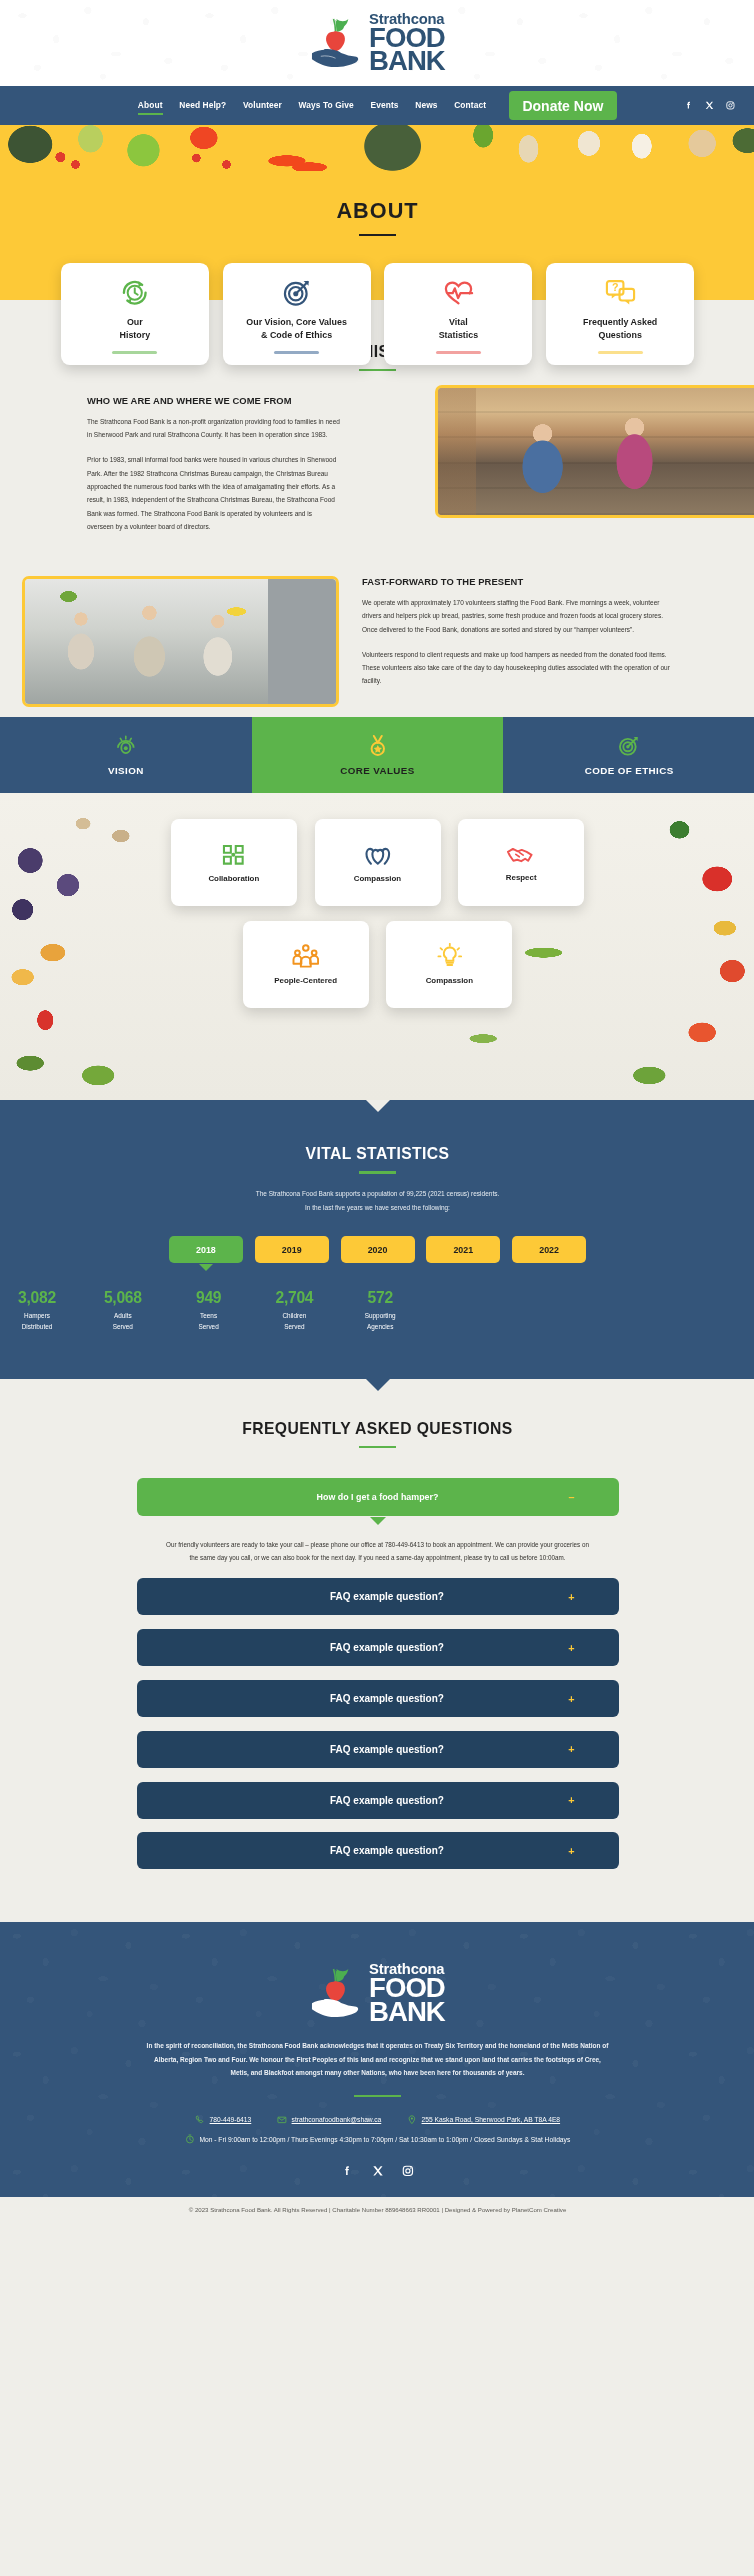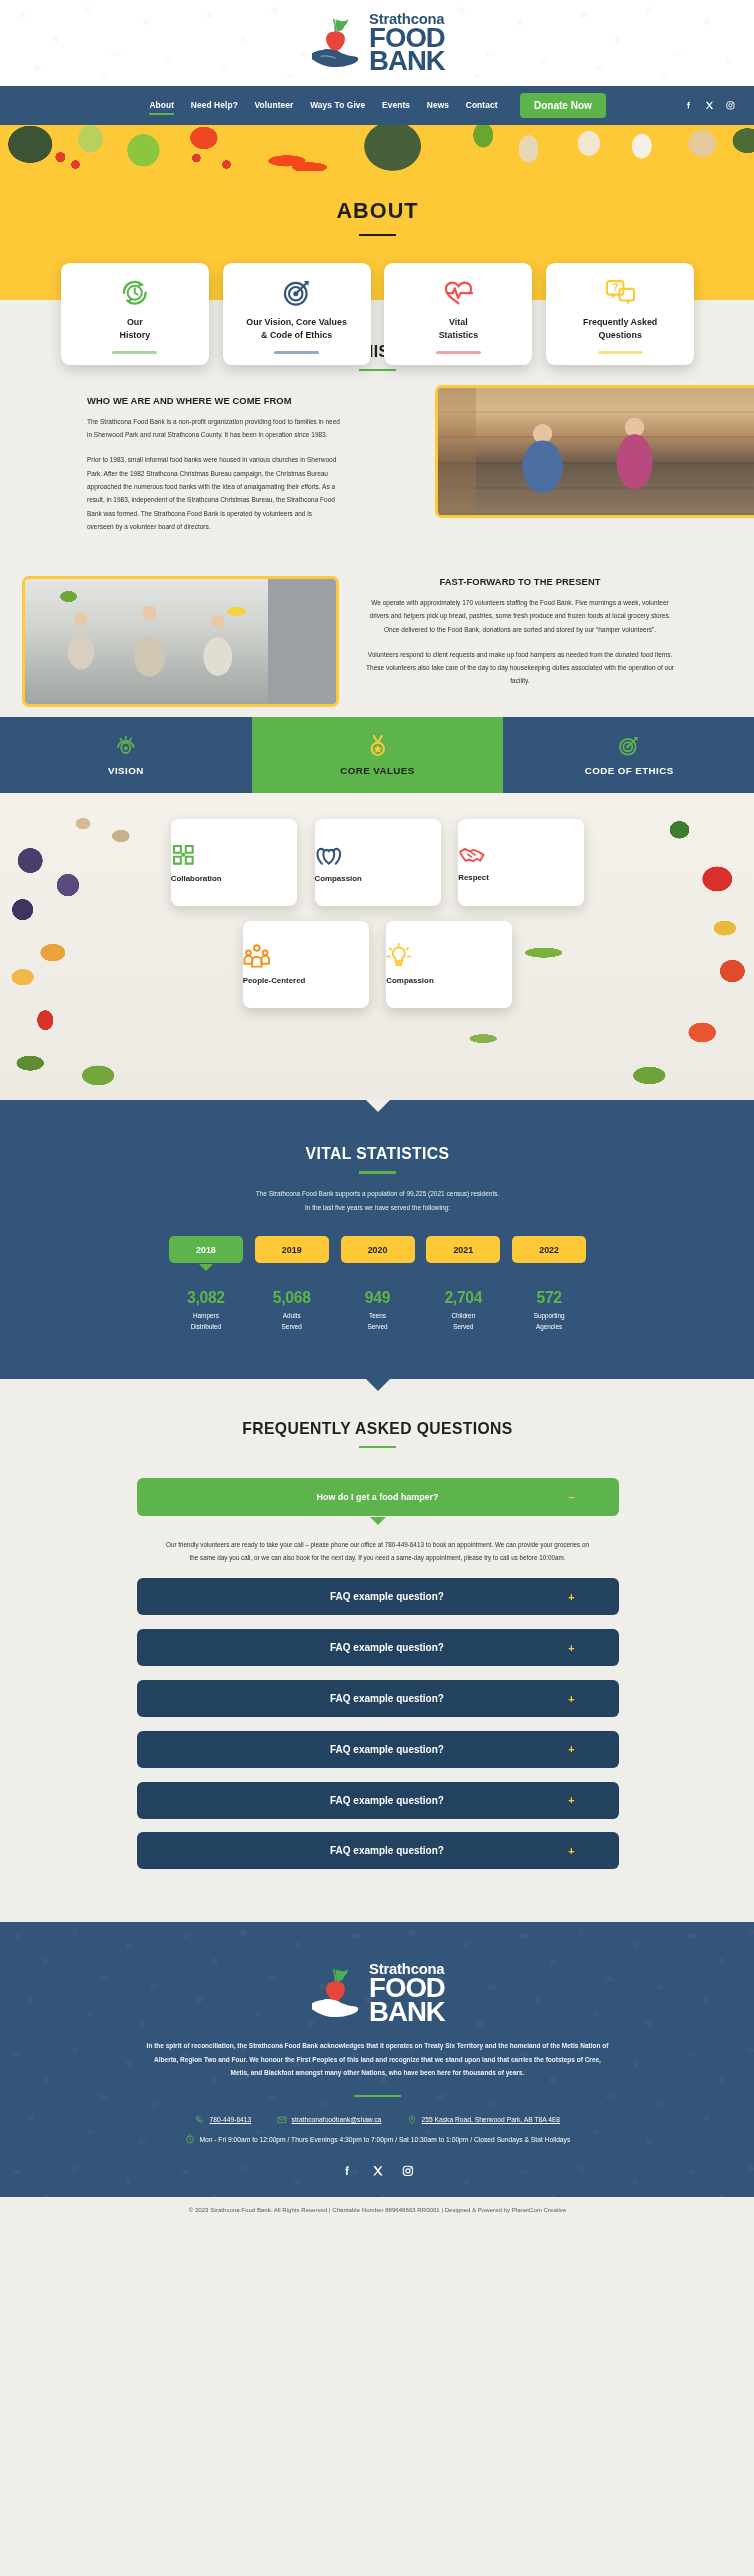--- a/index.html
+++ b/index.html
@@ -51,21 +51,21 @@
   }
   .nav-links { display:flex; align-items:center; gap:16.7px; }
   .nav-links a {
     color:#ffffff; font-size:8.4px; font-weight:700; text-decoration:none;
     letter-spacing:0.1px; position:relative; padding-bottom:2px;
   }
   .nav-links a.active::after {
     content:""; position:absolute; left:0; right:0; bottom:-3px; height:2px; background:#5cb44b;
   }
   .donate-btn {
-    background:#5cb44b; color:#fff; font-size:10px; font-weight:700;
+    background:#5cb44b; color:#fff; font-size:14px; font-weight:700;
     padding:6.9px 13.8px; border-radius:3.9px; margin-left:5.9px; border:none; cursor:pointer;
     font-family:"Liberation Sans", sans-serif;
   }
   .nav-social { position:absolute; right:19.7px; display:flex; gap:9.8px; align-items:center; }
   .nav-social .si { width:10.8px; height:10.8px; display:block; }
 
   
   .hero { background:#fdc937; position:relative; height:123px; overflow:hidden; }
   .hero-veg {
     position:absolute; top:0; left:0; right:0; height:46px;
@@ -161,21 +161,21 @@
       radial-gradient(ellipse 21.7px 29.5px at 18% 58%, #d8cfc0 60%, transparent 62%),
       radial-gradient(ellipse 25.6px 33px at 40% 62%, #cfc7b4 60%, transparent 62%),
       radial-gradient(ellipse 23.6px 31.5px at 62% 62%, #e2ddd2 60%, transparent 62%),
       radial-gradient(ellipse 10.8px 10.8px at 18% 32%, #e8c9a6 60%, transparent 62%),
       radial-gradient(ellipse 11.8px 11.8px at 40% 27%, #e8c9a6 60%, transparent 62%),
       radial-gradient(ellipse 10.8px 10.8px at 62% 34%, #e8c9a6 60%, transparent 62%),
       radial-gradient(ellipse 13.8px 8.9px at 14% 14%, #6fa63a 60%, transparent 62%),
       radial-gradient(ellipse 15.7px 6.9px at 68% 26%, #f2d33c 60%, transparent 62%),
       linear-gradient(90deg, transparent 0 78%, #9aa0a3 78% 100%);
   }
-  .present-text { margin-left:362px; padding-right:77px;text-align:center; }
+  .present-text { margin-left:362px; padding-right:77px; }
 
   
   .vcv { display:flex; width:100%; }
   .vcv-tab {
     flex:1; height:76px; display:flex; flex-direction:column;
     align-items:center; justify-content:center; gap:7.9px; cursor:pointer; position:relative;
   }
   .vcv-tab.dark { background:#34557a; }
   .vcv-tab.green { background:#5cb44b;align-items:center; }
   .vcv-tab .lbl { font-size:9.8px; font-weight:800; letter-spacing:0.4px; }
@@ -210,21 +210,21 @@
       radial-gradient(ellipse 21.7px 6.9px at 64% 80%, #86b44a 62%, transparent 64%),
       radial-gradient(ellipse 17.7px 11.8px at 96% 44%, #e8b93c 62%, transparent 64%),
       linear-gradient(180deg,#f3f1ea,#eceae2);
   }
   .cv-grid { position:relative; z-index:2; padding:25.6px 0; }
   .cv-row { display:flex; justify-content:center; gap:17.7px; }
   .cv-row + .cv-row { margin-top:14.8px; }
   .cv-card {
     width:126px; height:87px; background:#fff; border-radius:7.9px;
     box-shadow:0 4.9px 12.8px rgba(0,0,0,.15);
-    display:flex; flex-direction:column; justify-content:center; gap:6.9px;
+    display:flex; flex-direction:column; align-items:center; justify-content:center; gap:6.9px;
   }
   .cv-card .lbl { font-size:7.9px; font-weight:700; color:#1f1f1f; }
 
   
   .vital { background:#34557a; position:relative; padding:45px 0 47px; }
   .vital::before{
     content:""; position:absolute; top:0; left:50%; transform:translateX(-50%);
     border-left:12.8px solid transparent; border-right:12.8px solid transparent;
     border-top:12.8px solid #efeee9;
   }
@@ -236,21 +236,21 @@
     width:74px; height:26.6px; border-radius:4.9px; display:flex; align-items:center; justify-content:center;
     font-size:8.9px; font-weight:800; cursor:pointer; position:relative; border:none;
     font-family:"Liberation Sans", sans-serif;
   }
   .year-tab.on { background:#5cb44b; color:#fff; }
   .year-tab.off { background:#fdc937; color:#1f1f1f; }
   .year-tab.on::after{
     content:""; position:absolute; bottom:-7.9px; left:50%; transform:translateX(-50%);
     border-left:7.9px solid transparent; border-right:7.9px solid transparent; border-top:7.9px solid #5cb44b;
   }
-  .stats { display:flex; justify-content:center; gap:11.8px; margin-top:25.6px; }
+  .stats { display:flex; gap:11.8px; margin-top:25.6px; }
   .stat { width:74px; text-align:center; }
   .stat .num { font-size:15.7px; font-weight:800; color:#5cb44b; letter-spacing:-0.3px; }
   .stat .lab { font-size:6.4px; color:#fff; line-height:1.6; margin-top:4.9px; font-weight:400; }
 
   
   .faq { background:#efeee9; position:relative; padding:41px 0 53px; }
   .faq::before{
     content:""; position:absolute; top:0; left:50%; transform:translateX(-50%);
     border-left:12.8px solid transparent; border-right:12.8px solid transparent;
     border-top:12.8px solid #34557a;

